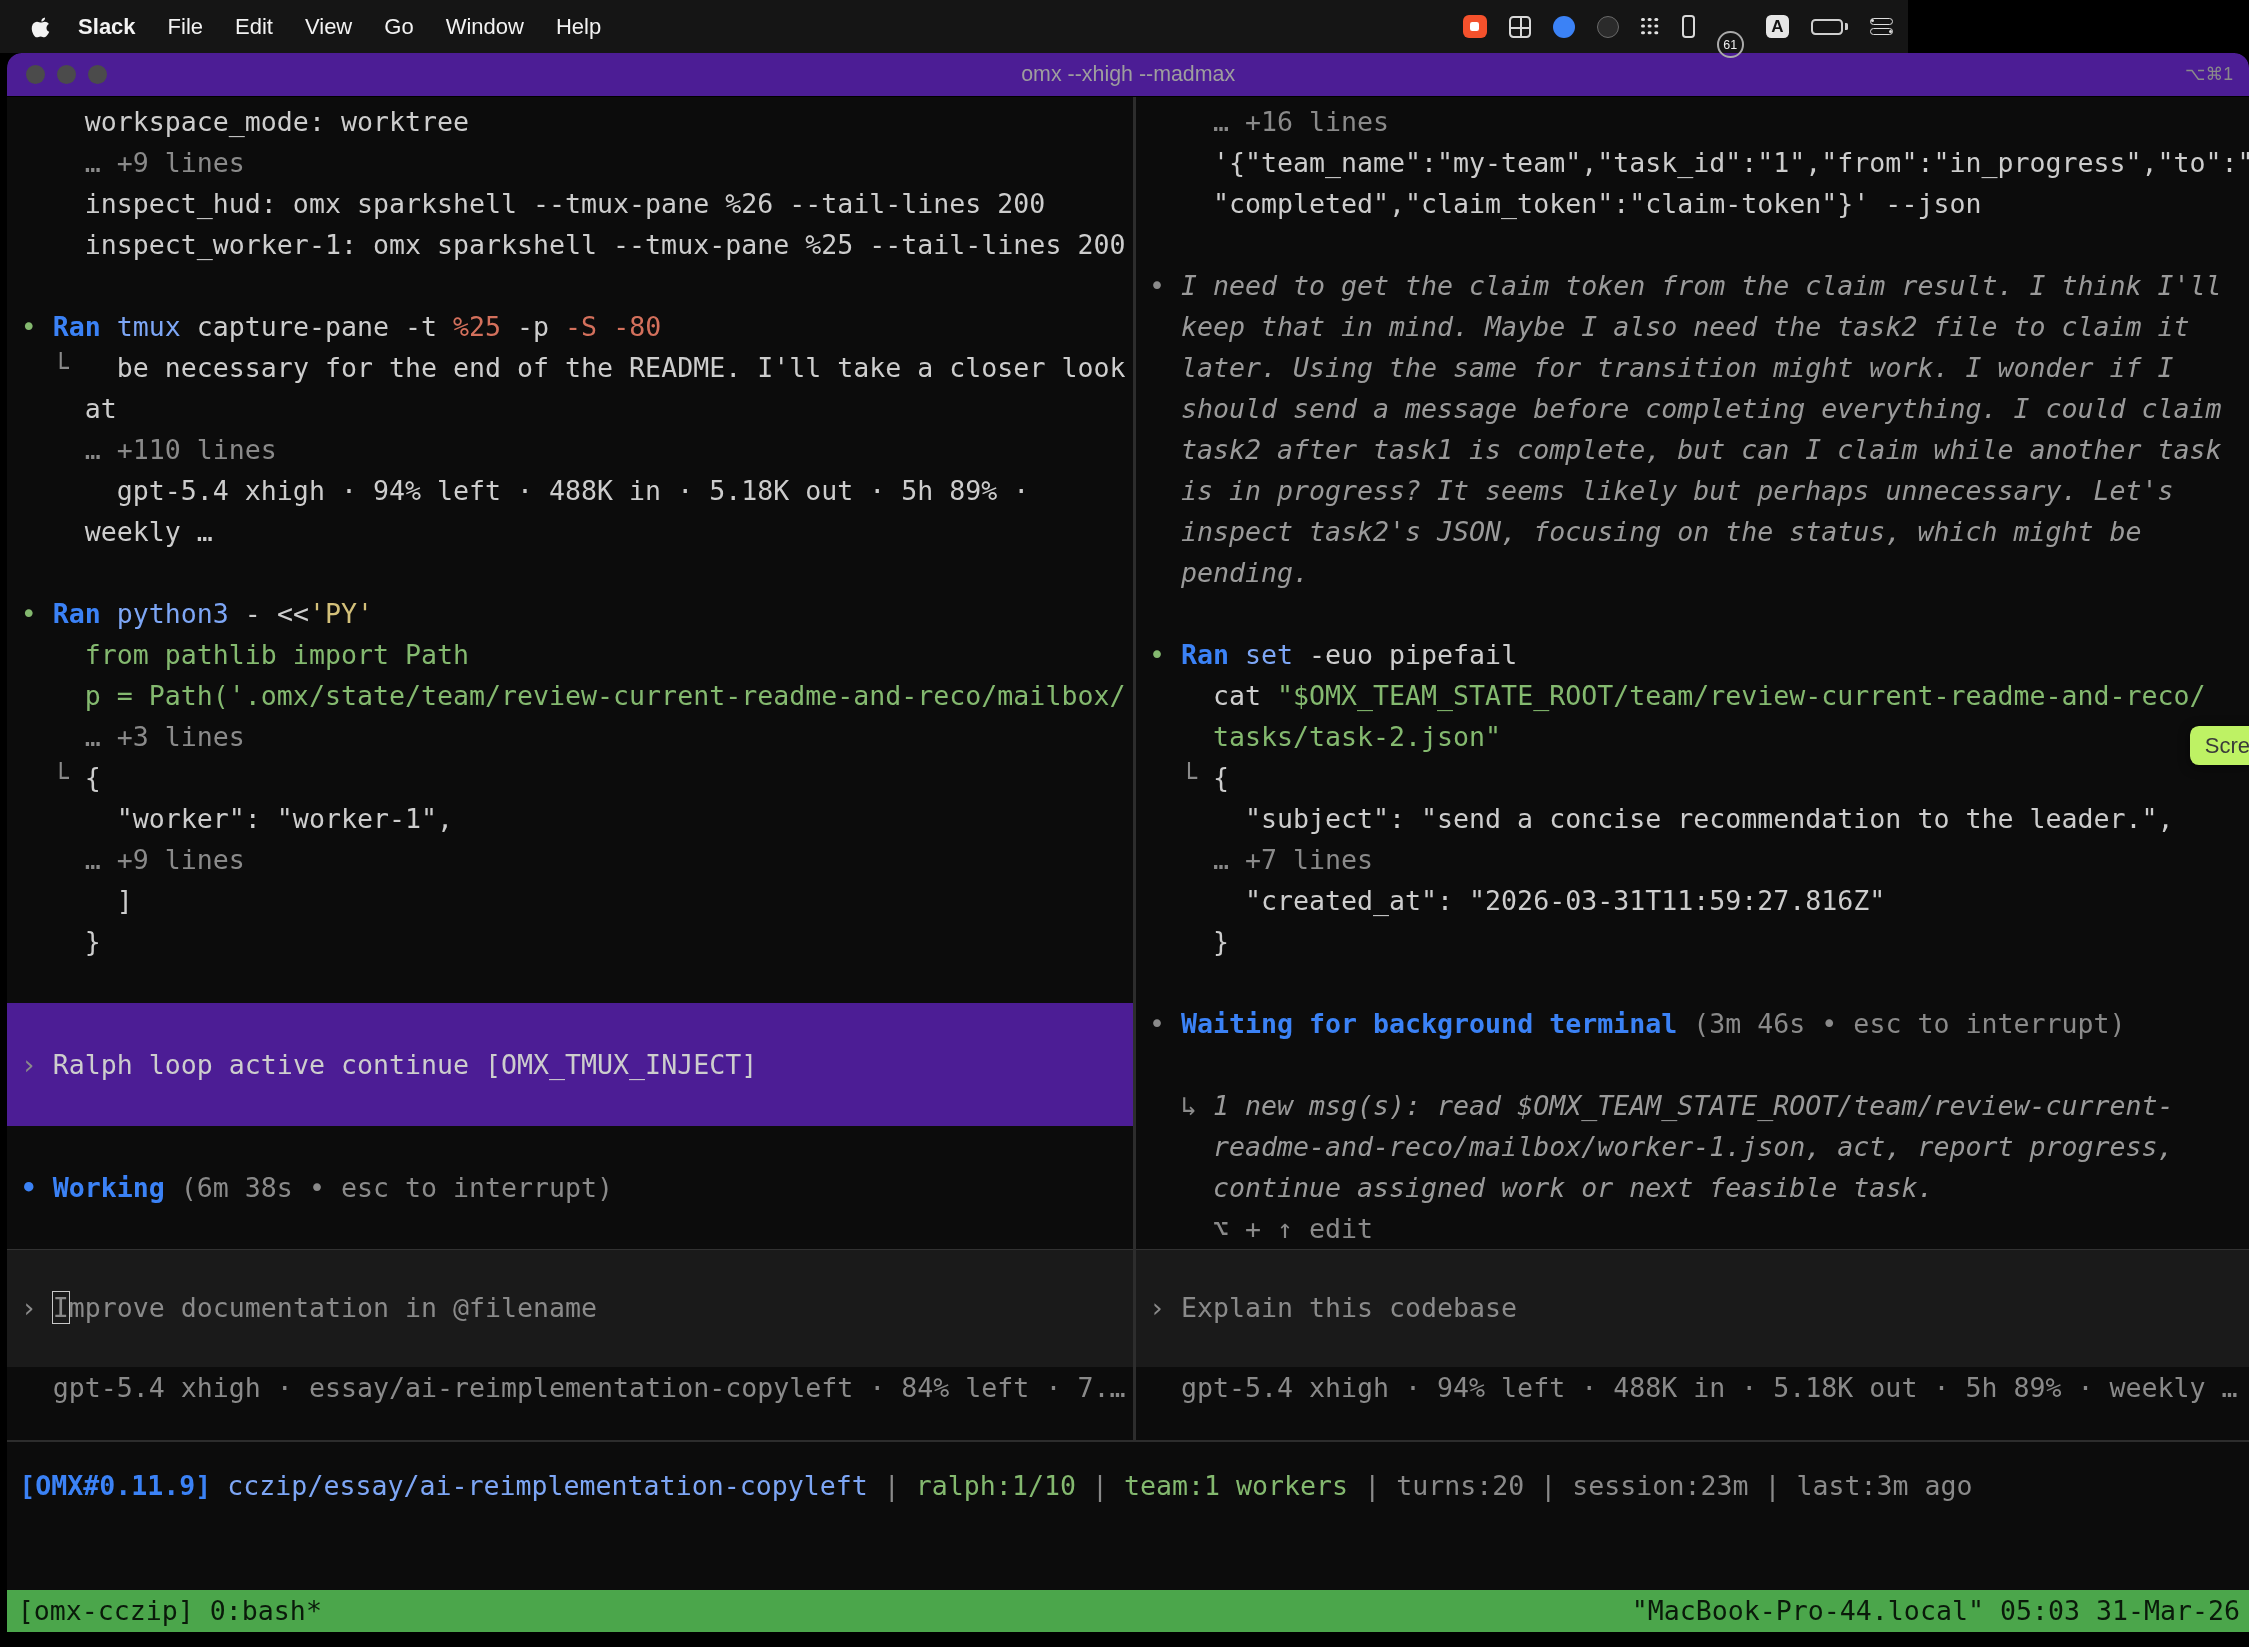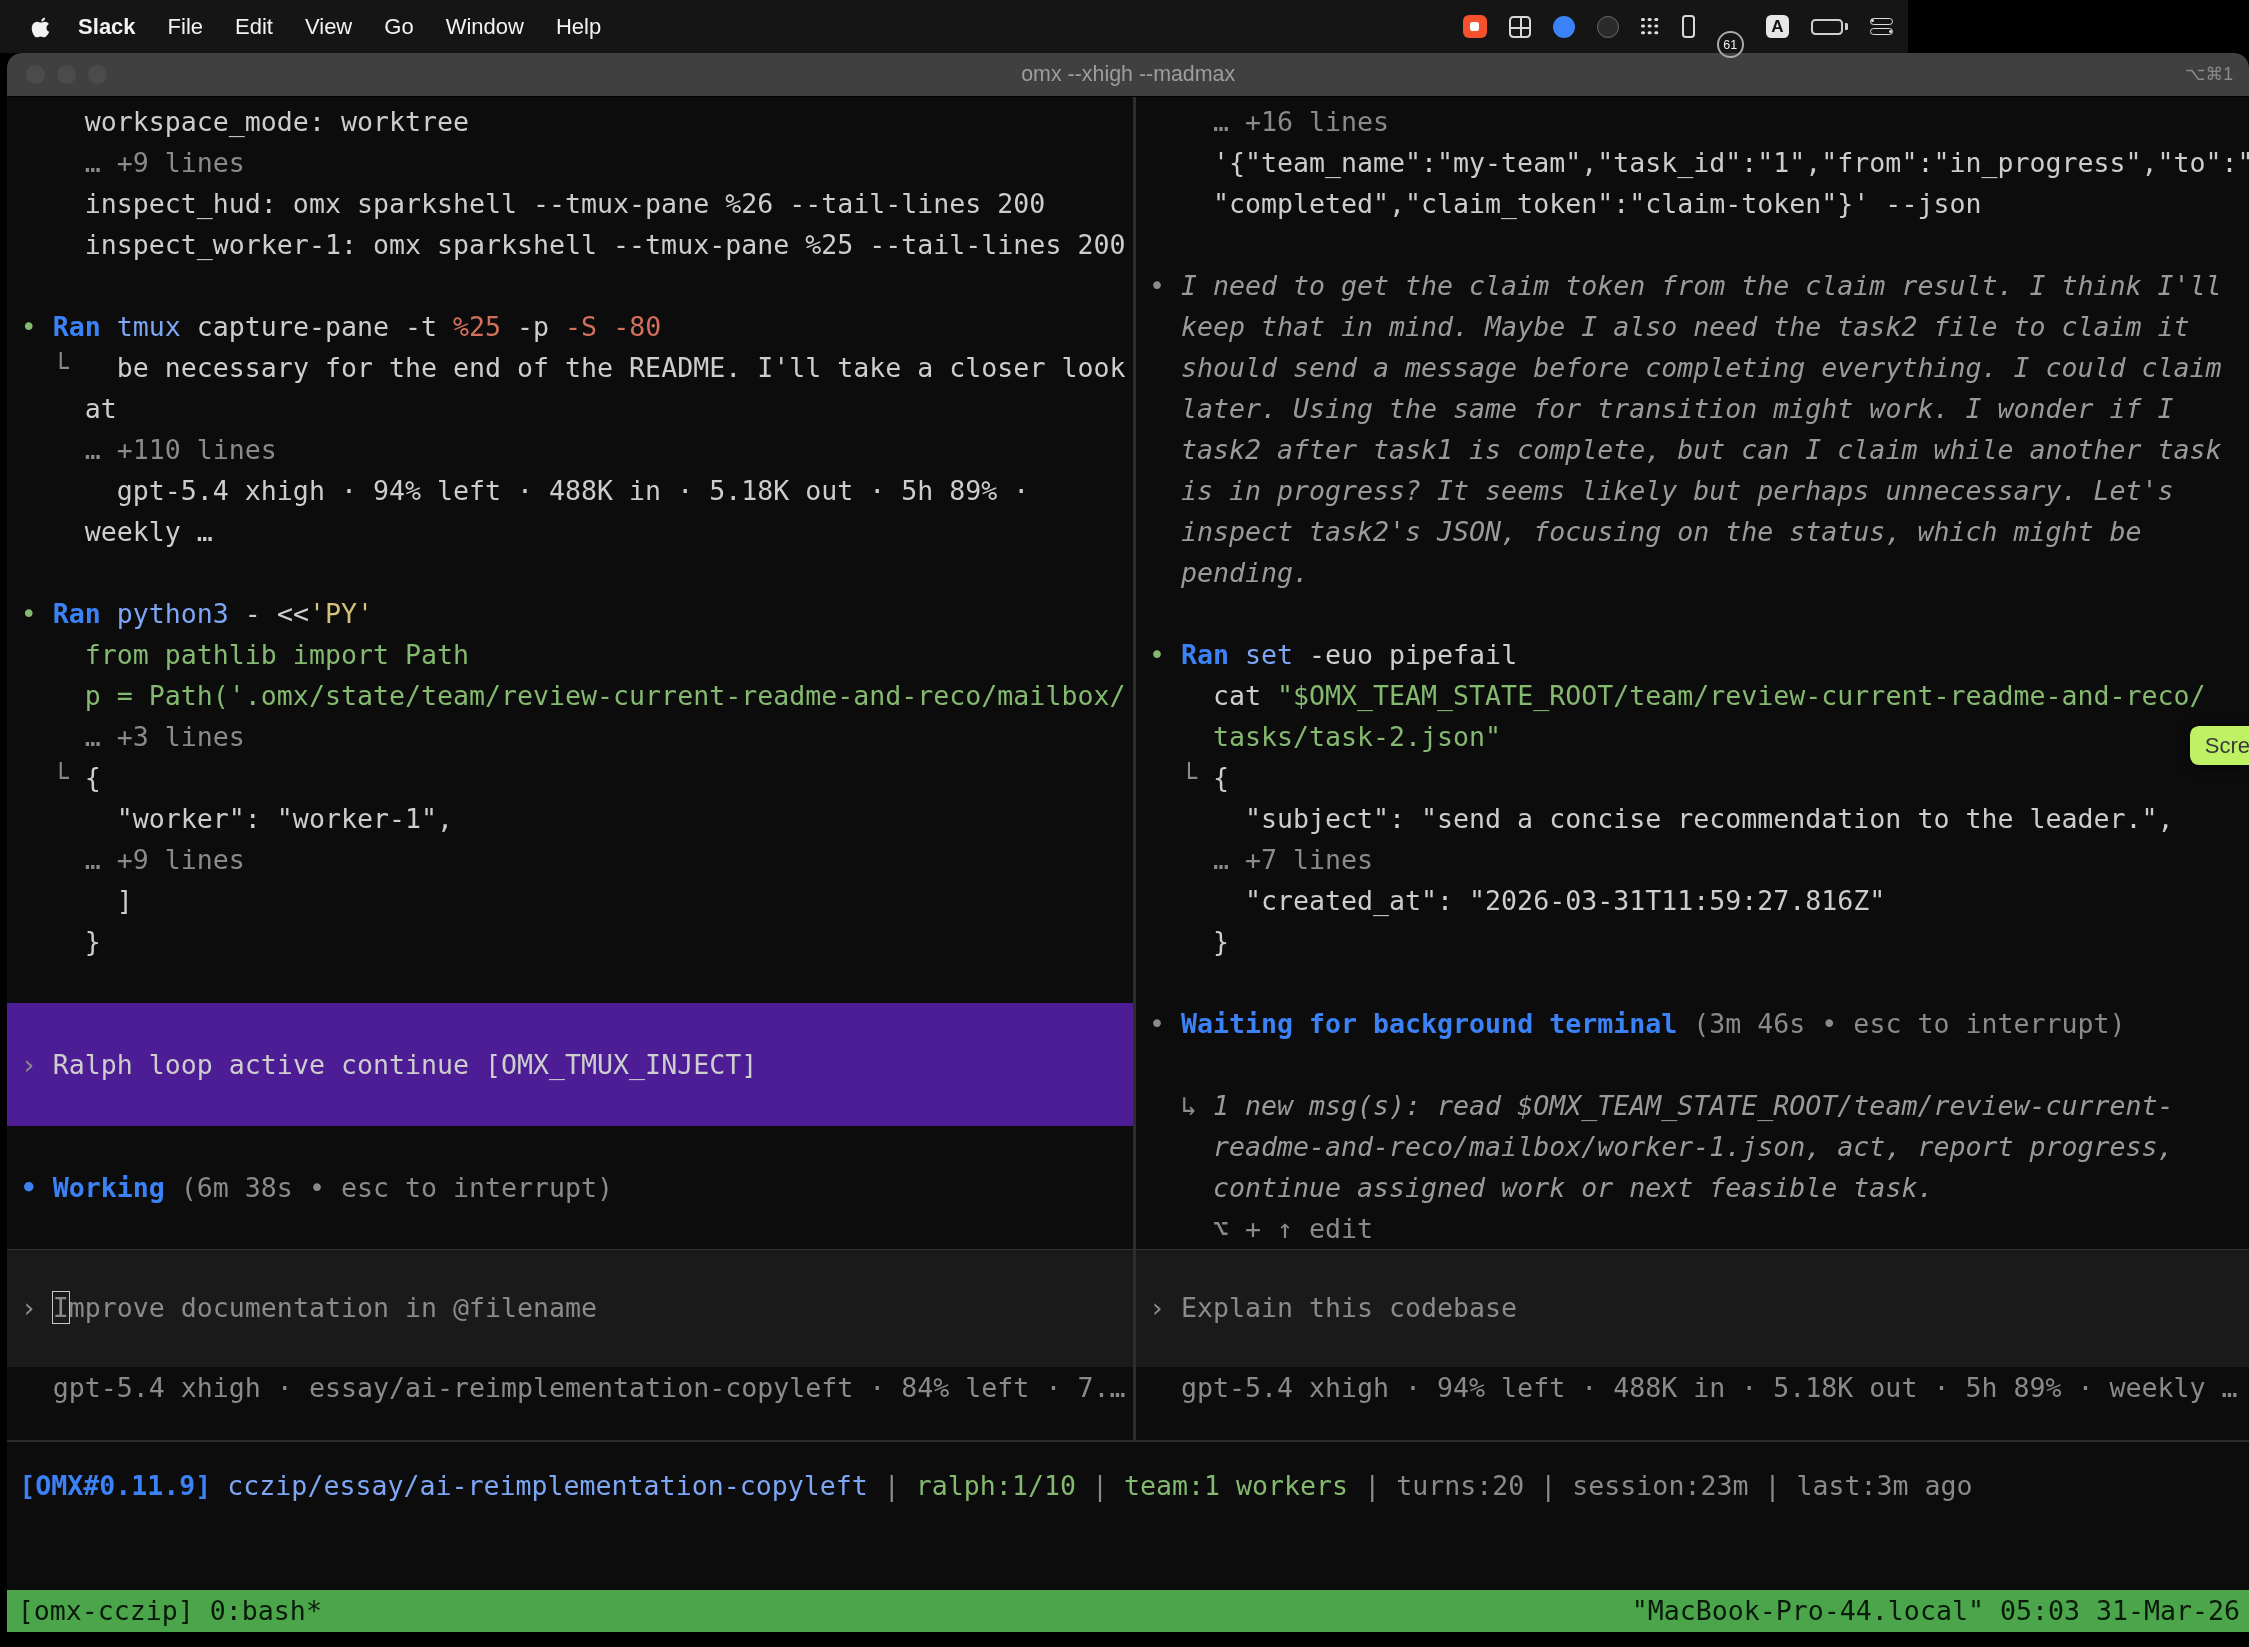--- a/index.html
+++ b/index.html
@@ -41,21 +41,21 @@
   .ic-batt .nub { width:3px; height:7.4px; background:#cfcfcf; border-radius:0 1.5px 1.5px 0; margin-left:1.5px; }
   .ic-cc { display:flex; flex-direction:column; gap:3px; }
   .ic-cc > div { width:23.6px; height:7.4px; border:1.5px solid #ddd; border-radius:4.4px; position:relative; }
   .ic-cc > div:first-child:before { content:""; position:absolute; left:0.7px; top:0.7px; width:3px; height:3px; background:#ddd; border-radius:50%; }
   .ic-cc > div:last-child:before  { content:""; position:absolute; right:0.7px; top:0.7px; width:3px; height:3px; background:#ddd; border-radius:50%; }
 
   
   .window { position:absolute; top:53px; left:7.4px; right:0; bottom:0;
             background:#0c0c0c; border-radius:14.8px 14.8px 0 0;
             display:flex; flex-direction:column; overflow:hidden; }
-  .titlebar { height:44px; background:#404040; border-bottom:0.7px solid #000;
+  .titlebar { height:44px; background:#4c1d95; border-bottom:0.7px solid #000;
               display:flex; align-items:center; position:relative;
               border-radius:14.8px 14.8px 0 0; flex:none; }
   .lights { display:flex; gap:11.8px; margin-left:19px; }
   .light { width:19px; height:19px; border-radius:50%; background:#4b4b4b; }
   .tb-title { position:absolute; left:0; right:0; text-align:center; color:#9e9e9e;
               font-size:21.4px; font-weight:500; pointer-events:none; }
   .tb-short { position:absolute; right:16px; color:#8a8a8a; font-size:17.7px; }
 
   
   .panes { height:1343px; flex:none; display:flex; overflow:hidden; }
@@ -196,22 +196,22 @@
         <div class="tl"><span class="dim">  gpt-5.4 xhigh · essay/ai-reimplementation-copyleft · 84% left · 7.…</span></div>
       </div>
     <div class="divider"></div>
     <div class="pane pane-right">
         <div class="tl"><span class="dim">    … +16 lines</span></div>
         <div class="tl"><span class="fg">    '{"team_name":"my-team","task_id":"1","from":"in_progress","to":"</span></div>
         <div class="tl"><span class="fg">    "completed","claim_token":"claim-token"}' --json</span></div>
         <div class="tl"></div>
         <div class="tl"><span class="dim">• </span><span class="it">I need to get the claim token from the claim result. I think I'll</span></div>
         <div class="tl"><span class="fg">  </span><span class="it">keep that in mind. Maybe I also need the task2 file to claim it</span></div>
+        <div class="tl"><span class="fg">  </span><span class="it">later. Using the same for transition might work. I wonder if I</span></div>
         <div class="tl"><span class="fg">  </span><span class="it">should send a message before completing everything. I could claim</span></div>
-        <div class="tl"><span class="fg">  </span><span class="it">later. Using the same for transition might work. I wonder if I</span></div>
         <div class="tl"><span class="fg">  </span><span class="it">task2 after task1 is complete, but can I claim while another task</span></div>
         <div class="tl"><span class="fg">  </span><span class="it">is in progress? It seems likely but perhaps unnecessary. Let's</span></div>
         <div class="tl"><span class="fg">  </span><span class="it">inspect task2's JSON, focusing on the status, which might be</span></div>
         <div class="tl"><span class="fg">  </span><span class="it">pending.</span></div>
         <div class="tl"></div>
         <div class="tl"><span class="grn">• </span><span class="b">Ran </span><span class="blu">set </span><span class="fg">-euo pipefail</span></div>
         <div class="tl"><span class="fg">    cat </span><span class="grn">"$OMX_TEAM_STATE_ROOT/team/review-current-readme-and-reco/</span></div>
         <div class="tl"><span class="fg">    </span><span class="grn">tasks/task-2.json"</span></div>
         <div class="tl"><span class="dim">  └ </span><span class="fg">{</span></div>
         <div class="tl"><span class="fg">      "subject": "send a concise recommendation to the leader.",</span></div>

